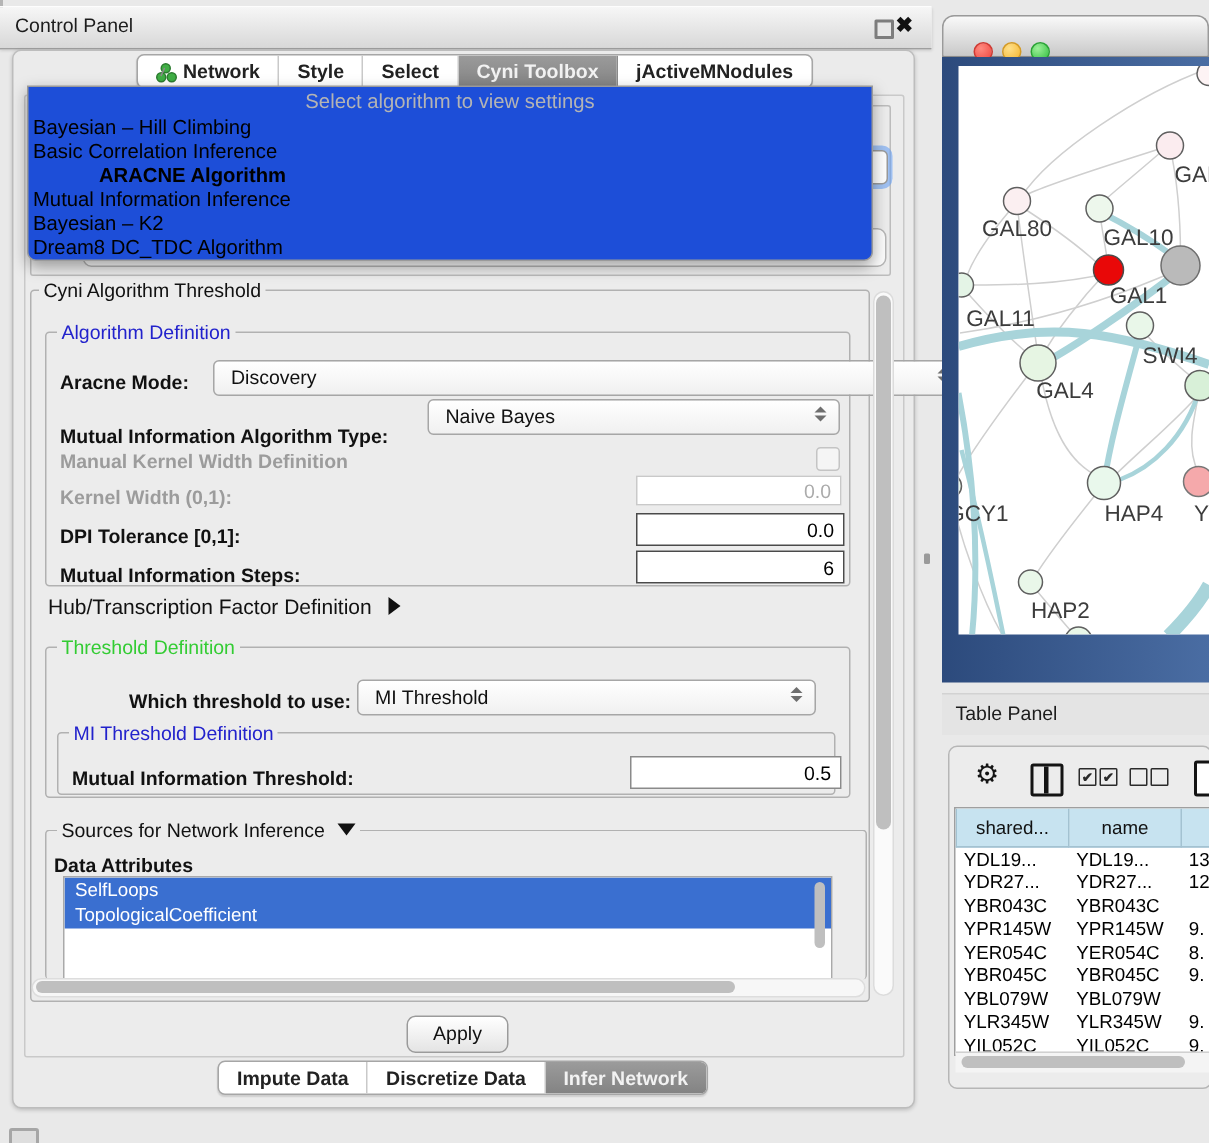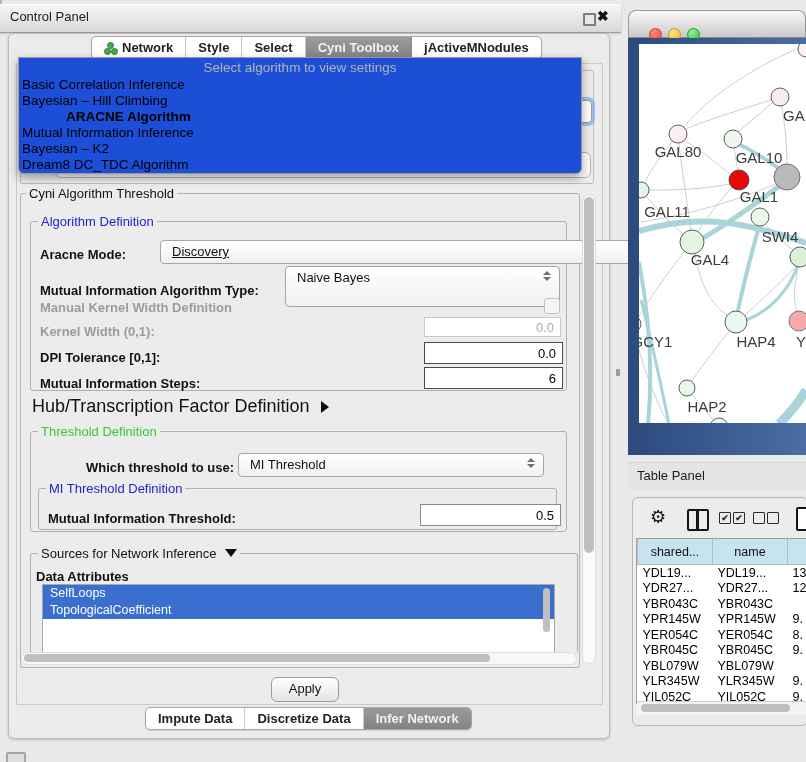--- a/index.html
+++ b/index.html
@@ -126,66 +126,66 @@
 </div>
 
 <div class="abs content-frame"></div>
 <div class="abs hidden-group"></div>
 <div class="abs hidden-combo-btn"></div>
 <div class="abs hidden-combo">gal-filtered.sif default node</div>
 
 <div class="abs dropdown">
   <div class="dd-placeholder">Select algorithm to view settings</div>
   <ul>
+    <li>Bayesian – Hill Climbing</li>
     <li>Basic Correlation Inference</li>
-    <li>Bayesian – Hill Climbing</li>
     <li class="bold">ARACNE Algorithm</li>
     <li>Mutual Information Inference</li>
     <li>Bayesian – K2</li>
     <li>Dream8 DC_TDC Algorithm</li>
   </ul>
 </div>
 
 <div class="abs group" style="left:20px;top:193px;width:558px;height:473px;"></div>
 <div class="gtitle" style="left:26px;top:187px;">Cyni Algorithm Threshold</div>
 
 <div class="abs group" style="left:30px;top:221px;width:535px;height:168px;"></div>
 <div class="gtitle blue" style="left:38px;top:215px;">Algorithm Definition</div>
 
 <div class="lbl" style="left:40px;top:247px;">Aracne Mode:</div>
-<div class="combo" style="left:160px;top:240px;width:500px;height:24px;text-decoration:underline;">
+<div class="combo" style="left:142px;top:240px;width:500px;height:24px;">
   <span>Discovery</span>
   <span class="spin">
       <b></b>
       <s></s>
     </span>
 </div>
 
 <div class="lbl" style="left:40px;top:283px;">Mutual Information Algorithm Type:</div>
-<div class="combo" style="left:285px;top:266px;width:275px;height:41px;">
+<div class="combo" style="left:285px;top:266px;width:275px;height:24px;">
   <span>Naive Bayes</span>
   <span class="spin">
       <b></b>
       <s></s>
     </span>
 </div>
 
 <div class="lbl dis" style="left:40px;top:300px;">Manual Kernel Width Definition</div>
 <div class="checkbox" style="left:544px;top:298px;"></div>
 
 <div class="lbl dis" style="left:40px;top:324px;">Kernel Width (0,1):</div>
 <div class="field dis" style="left:424px;top:317px;width:137px;height:20px;line-height:19px;">0.0</div>
 
 <div class="lbl" style="left:40px;top:350px;">DPI Tolerance [0,1]:</div>
 <div class="field en" style="left:424px;top:342px;width:139px;height:22px;line-height:21px;">0.0</div>
 
 <div class="lbl" style="left:40px;top:376px;">Mutual Information Steps:</div>
 <div class="field en" style="left:424px;top:367px;width:139px;height:22px;line-height:21px;">6</div>
 
-<div class="abs" style="left:32px;top:396px;font-size:18px;color:#111;">
+<div class="abs" style="left:32px;top:396px;font-size:14px;color:#111;">
   <span>Hub/Transcription Factor Definition</span>
   <span class="tri-right" style="margin-left:7px;"></span>
 </div>
 
 <div class="abs group" style="left:30px;top:431px;width:535px;height:99px;"></div>
 <div class="gtitle green" style="left:38px;top:425px;">Threshold Definition</div>
 
 <div class="lbl" style="left:86px;top:460px;">Which threshold to use:</div>
 <div class="combo" style="left:238px;top:453px;width:306px;height:24px;">
   <span>MI Threshold</span>

